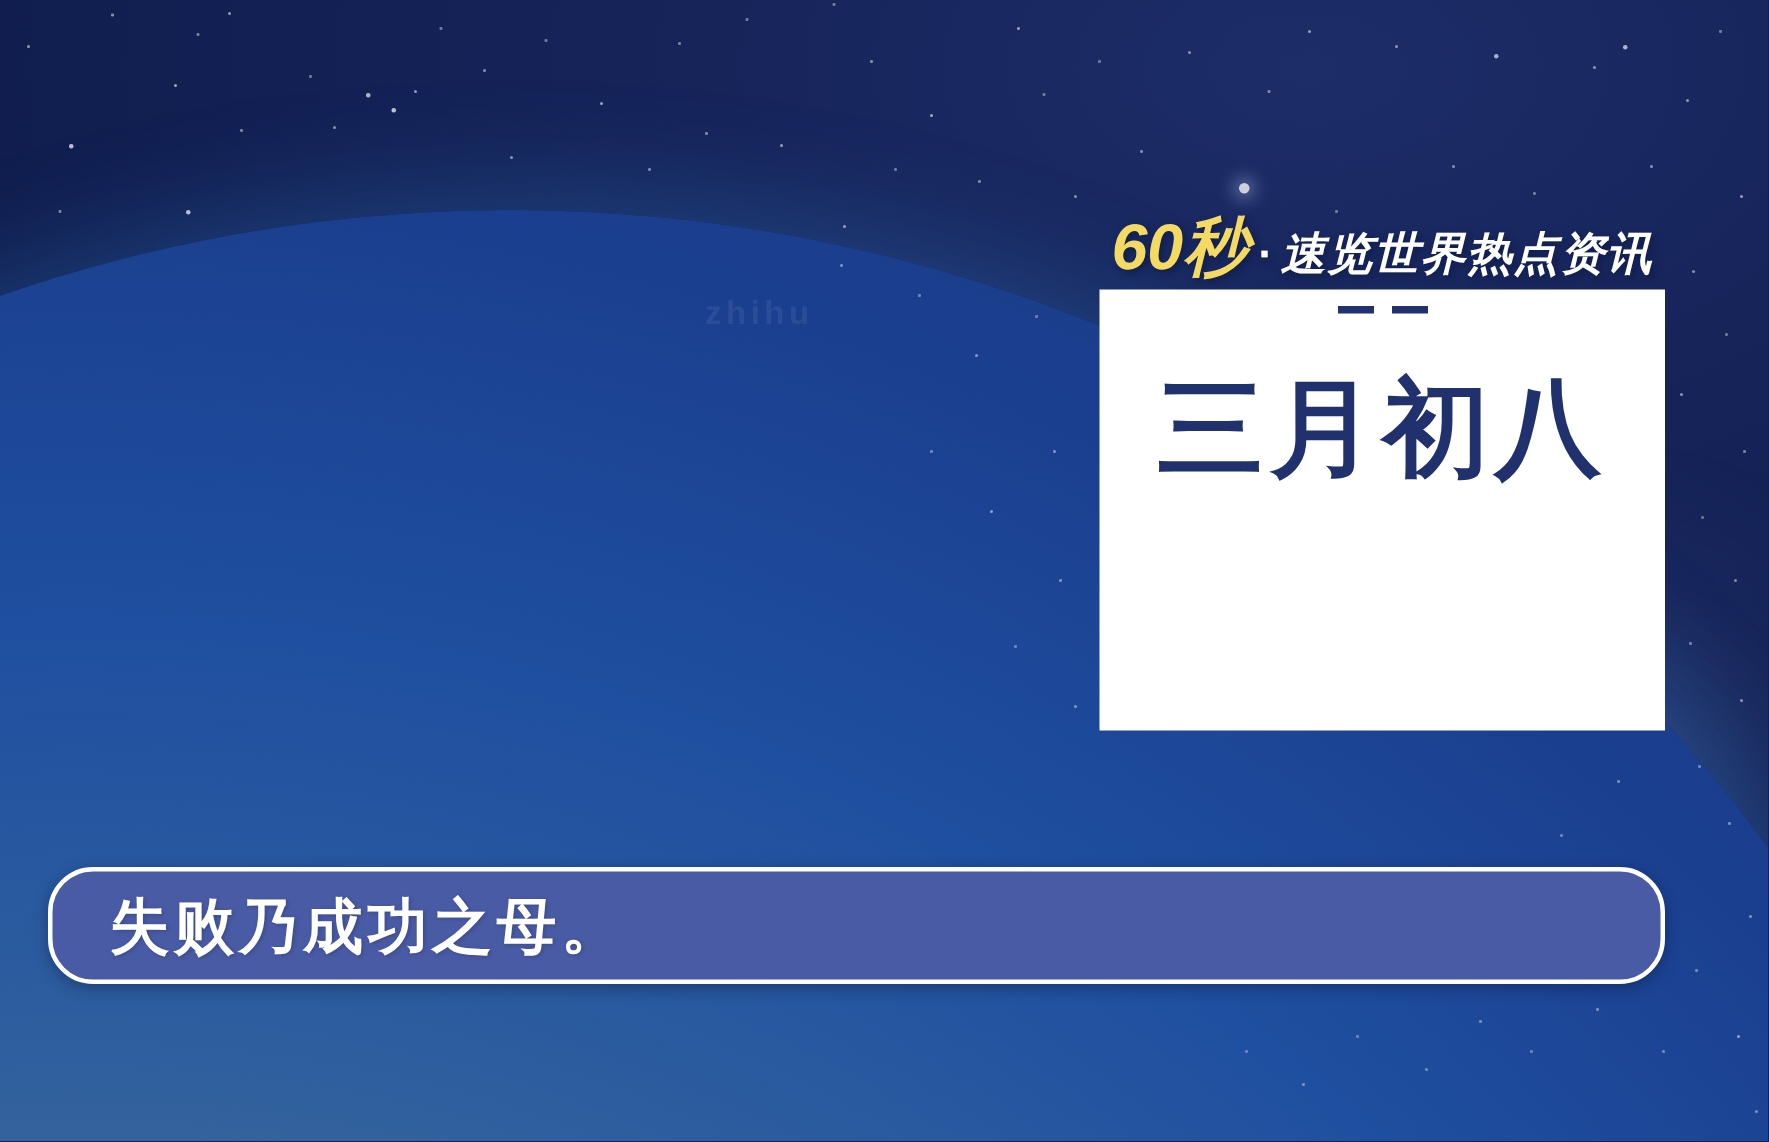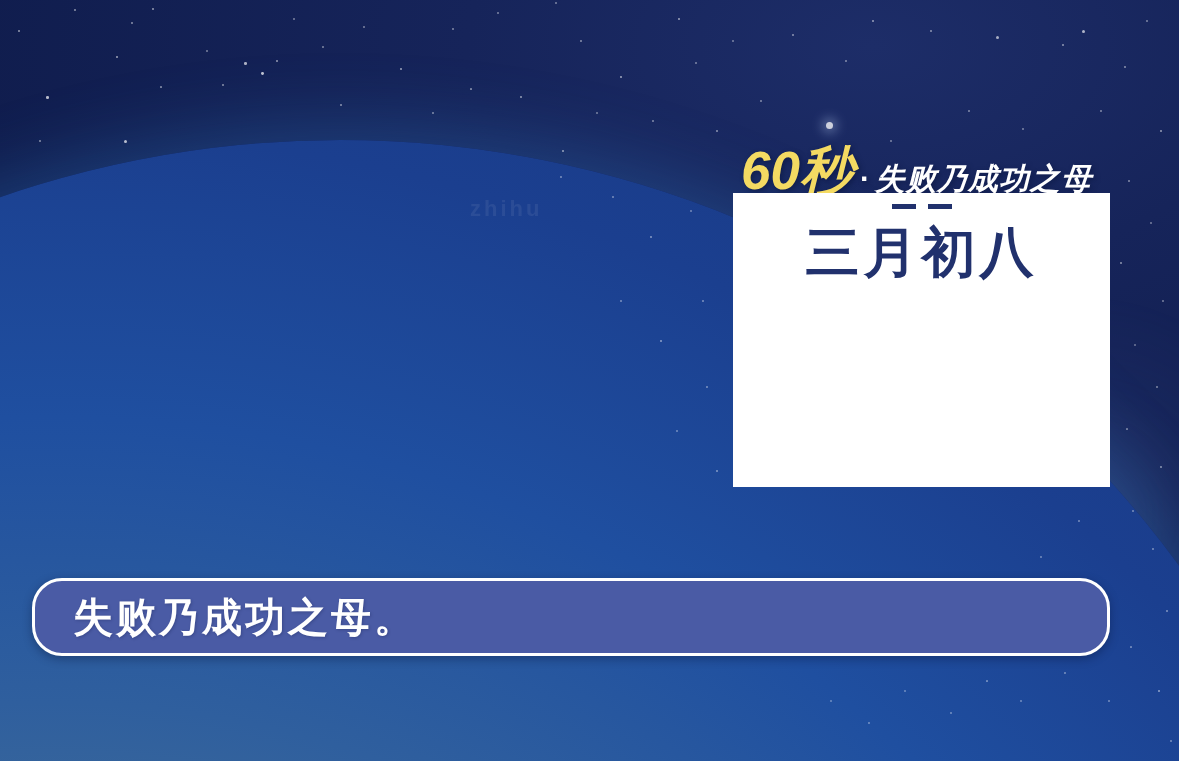--- a/index.html
+++ b/index.html
@@ -201,21 +201,21 @@
     position: absolute;
     left: 741px;
     top: 136px;
     display: flex;
     align-items: baseline;
     white-space: nowrap;
     text-shadow: 2px 2px 5px rgba(8,18,55,0.5);
   }
   .tagline .sec {
     color: #f4da62;
-    font-size: 53px;
+    font-size: 43px;
     font-weight: 700;
     font-style: italic;
     letter-spacing: 0px;
   }
   .tagline .dot {
     color: #ffffff;
     font-size: 30px;
     font-weight: 700;
     padding: 0 5px 0 7px;
   }
@@ -261,22 +261,22 @@
   }
   .weekday {
     margin-top: 20px;
     font-size: 63px;
     font-weight: 700;
     letter-spacing: 6px;
     color: #21316d;
     line-height: 1;
   }
   .lunar {
-    margin-top: 16px;
-    font-size: 54px;
+    margin-top: 42px;
+    font-size: 71px;
     font-weight: 700;
     letter-spacing: 4px;
     color: #21316d;
     line-height: 1;
   }
 
   
   .quote-bar {
     position: absolute;
     left: 32px;
@@ -420,21 +420,21 @@
       <div class="star" style="left: 1170px; top: 740px; width: 2px; height: 2px; opacity: 0.42;"></div>
     </div>
 
   <div class="ghost-mark">zhihu</div>
 
 
 
   <div class="tagline">
     <span class="sec">60秒</span>
     <span class="dot">·</span>
-    <span class="rest">失败乃成功之母</span>
+    <span class="rest">速览世界热点资讯</span>
   </div>
 
   <div class="date-card">
     <div class="issue">
       <span class="bar"></span>
       <span class="bar"></span>
     </div>
     <div class="lunar">三月初八</div>
   </div>
 

